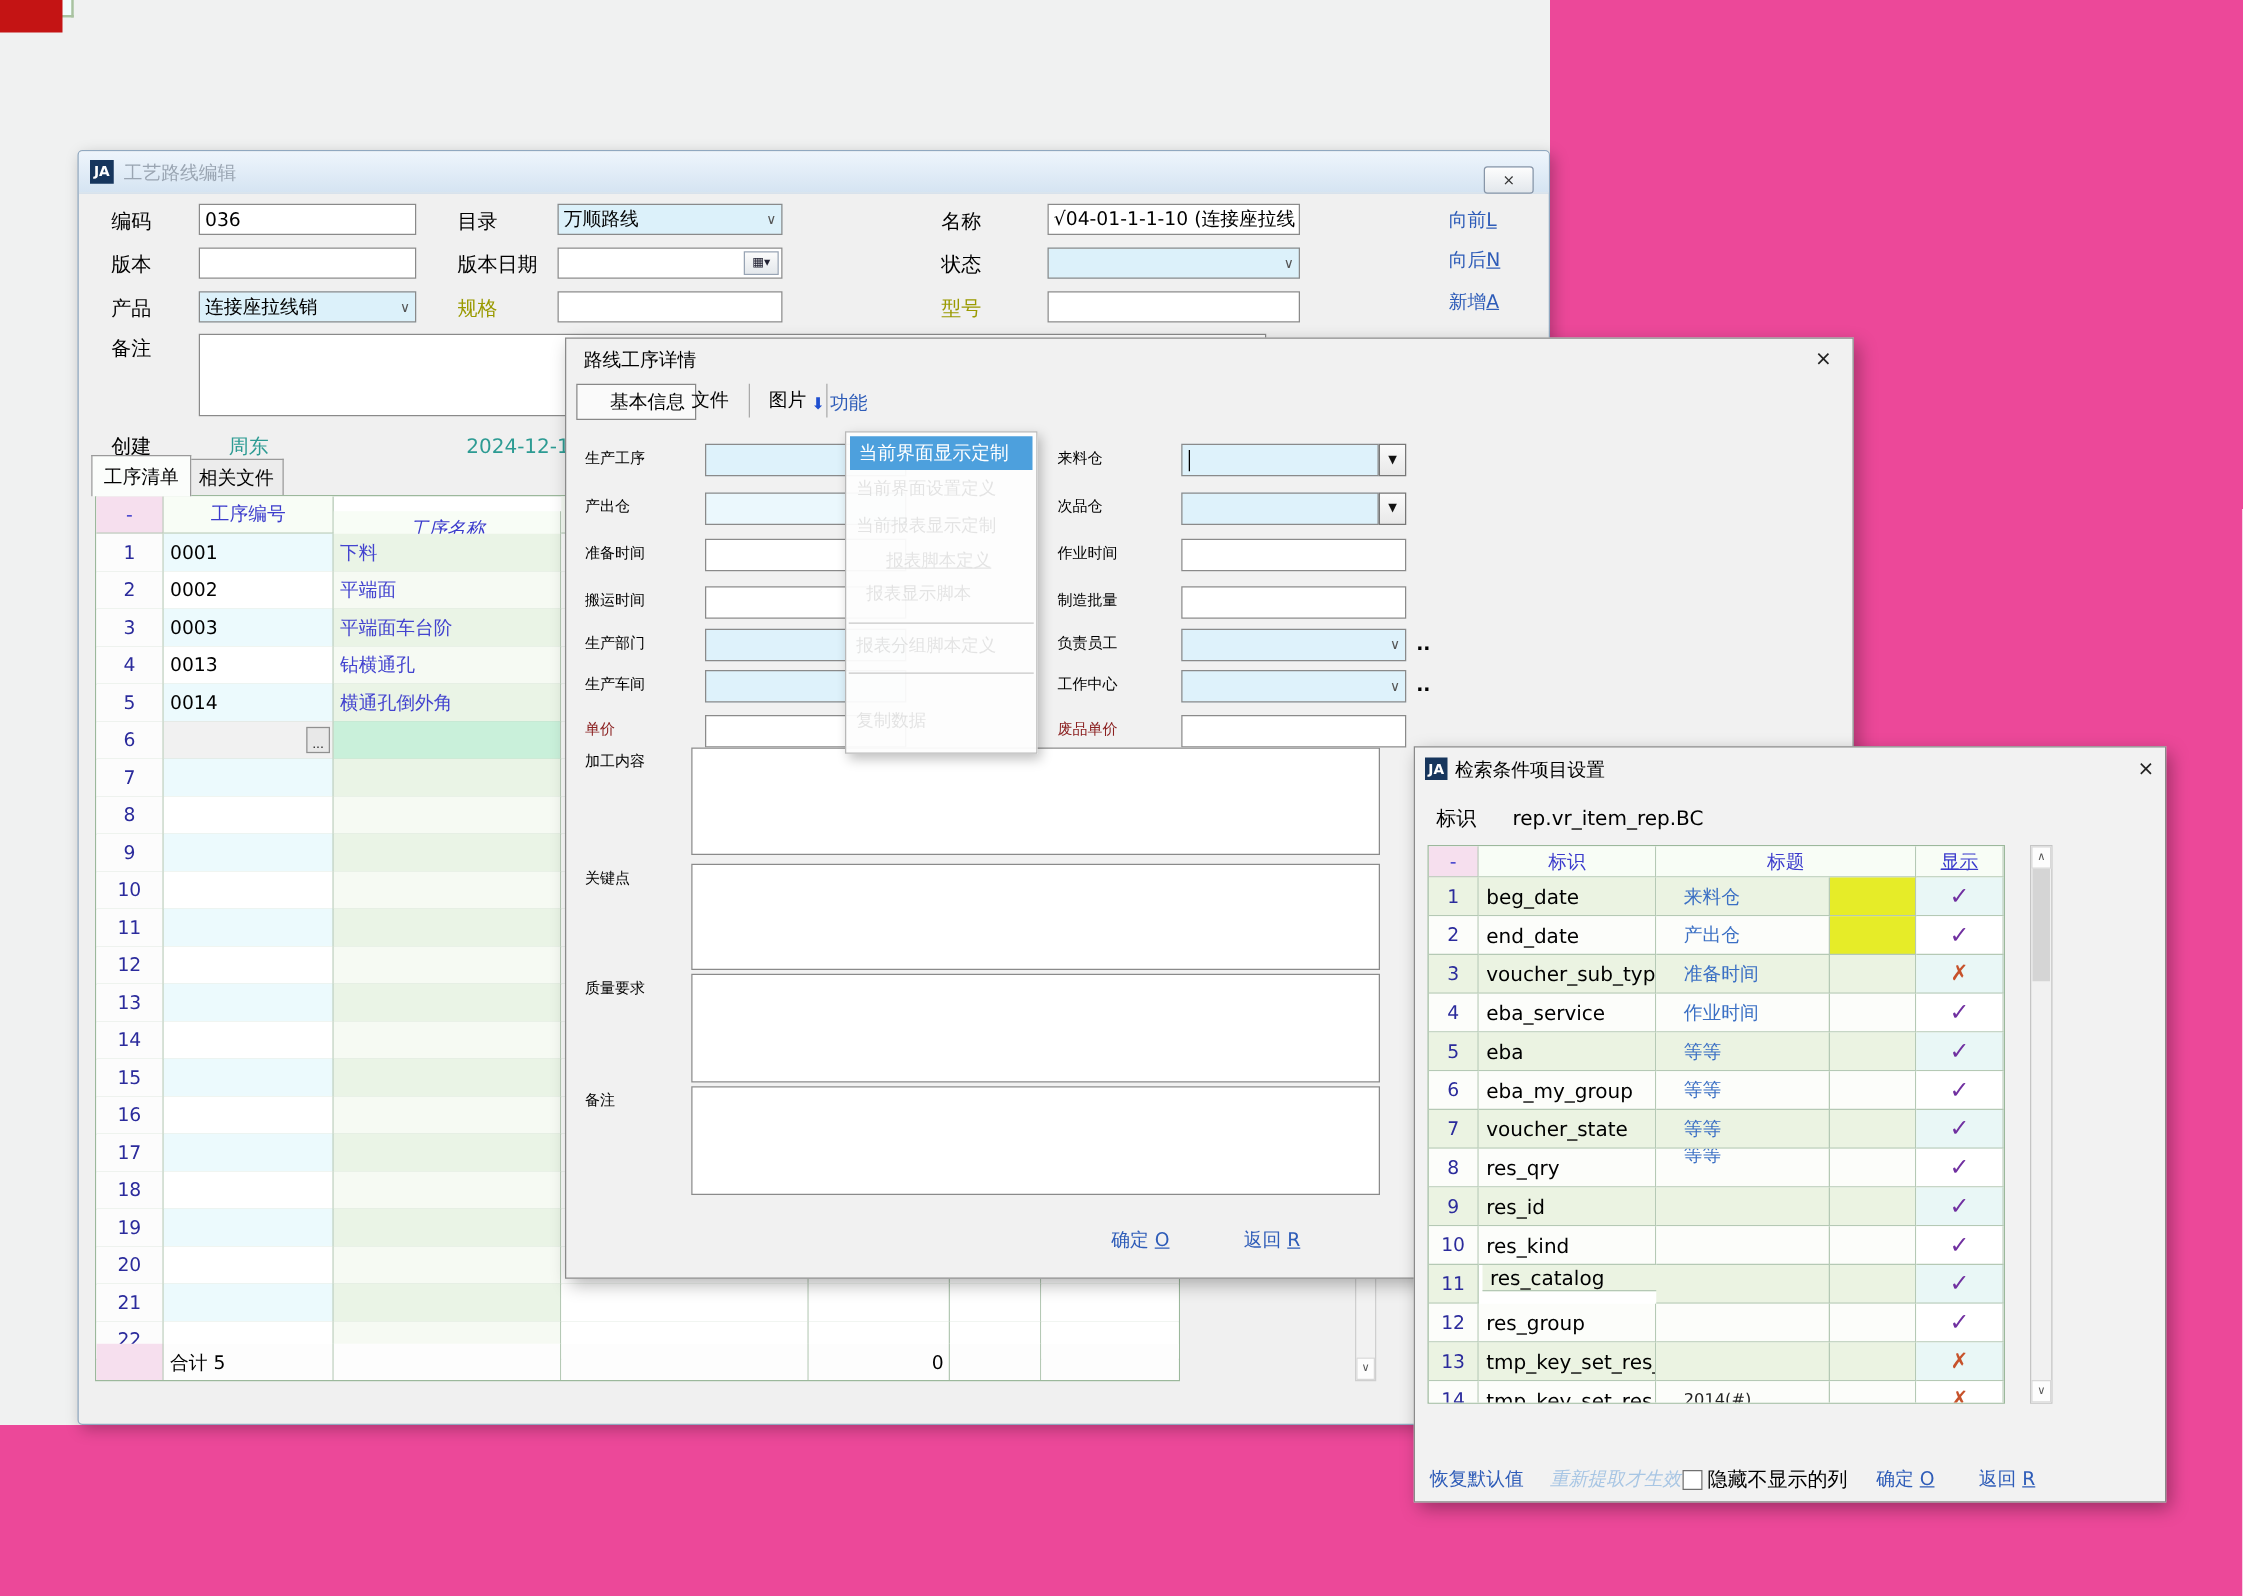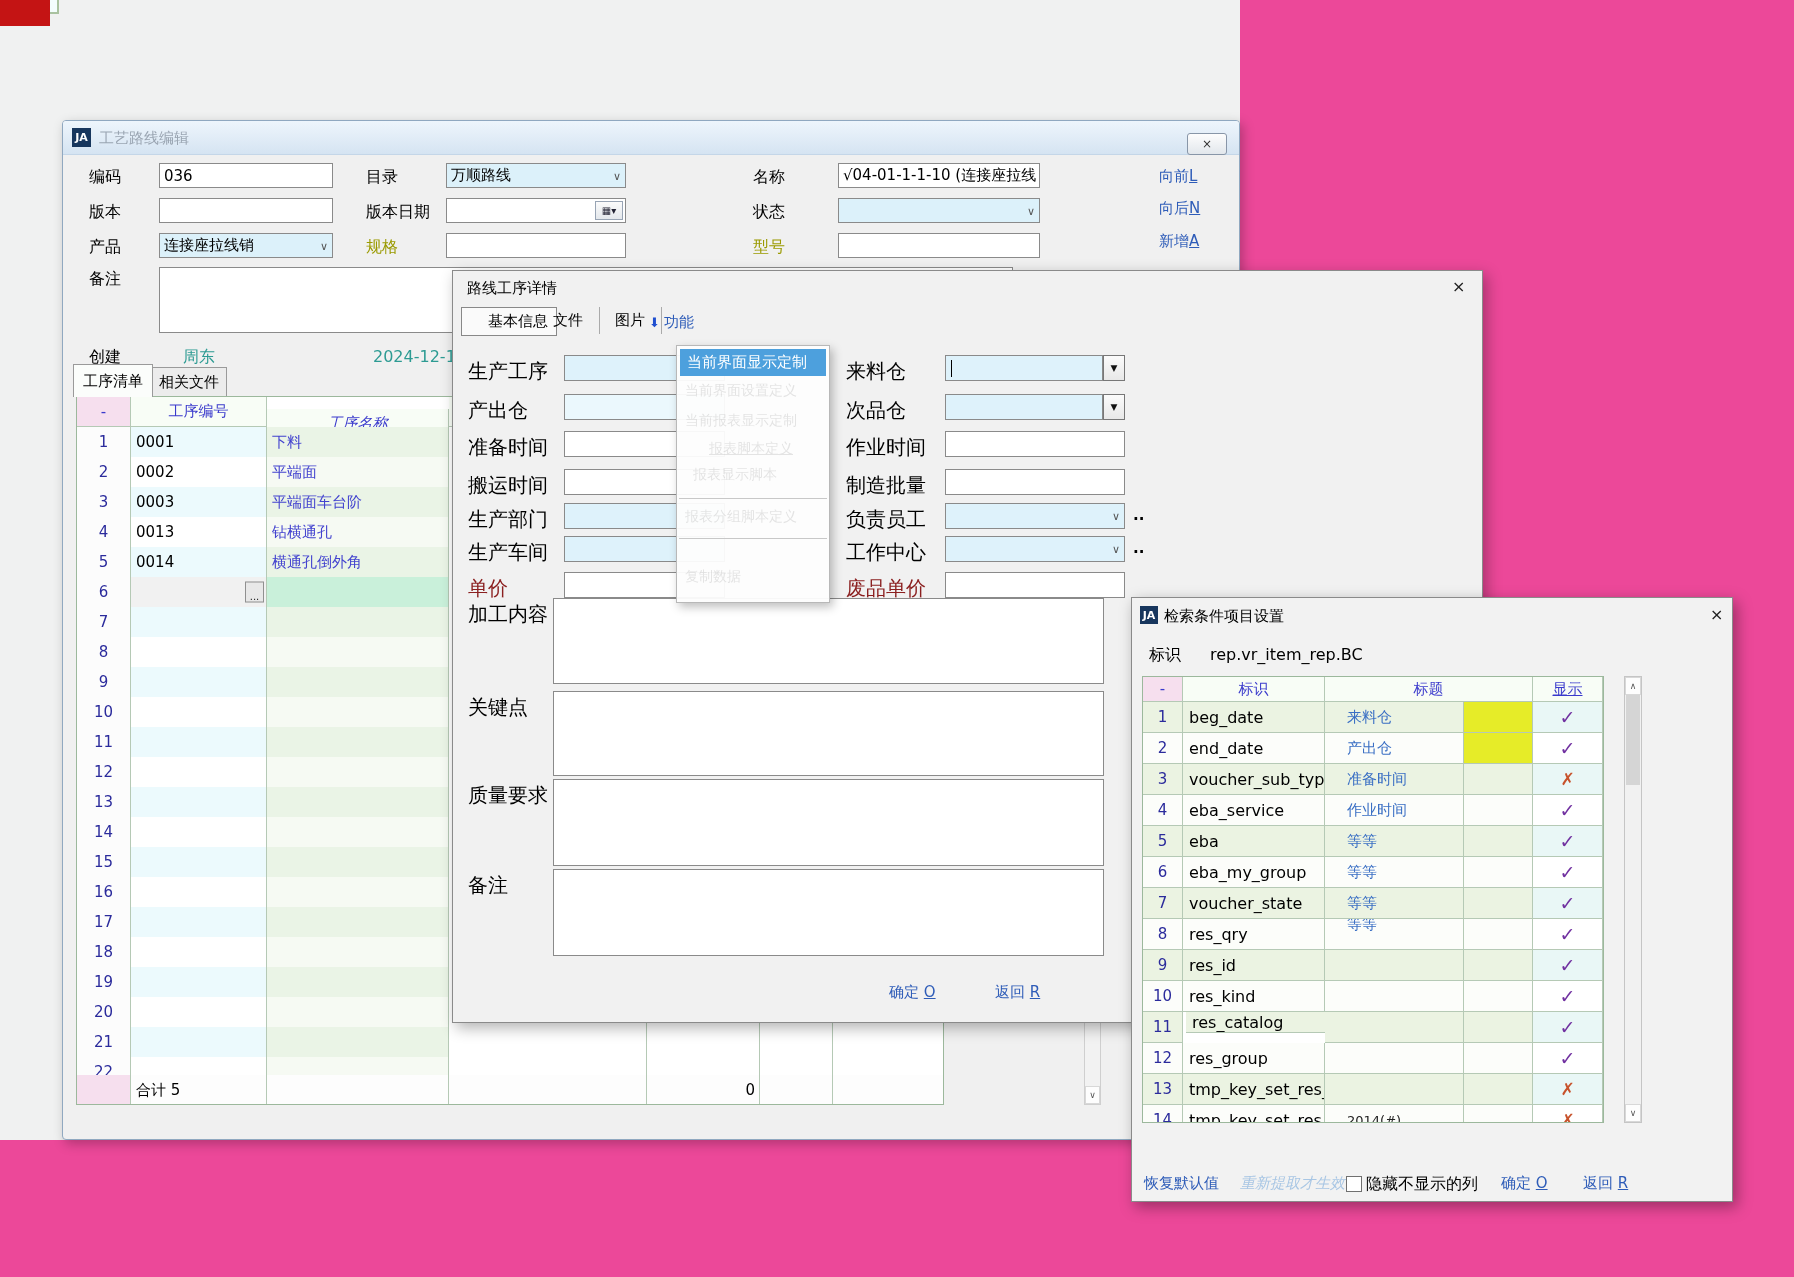--- a/index.html
+++ b/index.html
@@ -59,21 +59,21 @@
   .dd-tab{border-right:1px solid #aaa;display:flex;align-items:center;justify-content:center;font-size:15px;}
   #dd-tab1{left:8px;top:36px;width:76px;height:27px;background:#fafafa;border:1px solid #888;padding-left:18px;}
   #dd-tab2{left:84px;top:36px;width:62px;height:27px;}
   #dd-tab3{left:146px;top:36px;width:62px;height:27px;}
   #dd-func{left:196px;top:42px;font-size:15px;color:#2e5cb8;}
   #dd-func .arr{color:#1f4fd0;font-size:13px;margin-right:4px;}
   #func-menu{left:223px;top:74px;width:152px;height:256px;background:rgba(253,253,253,.95);border:1px solid #b8b8b8;box-shadow:3px 4px 9px rgba(0,0,0,.25);z-index:25;}
   .menu-sel{position:absolute;left:3px;top:3px;right:3px;height:27px;background:#4da0dd;color:#fff;font-size:15px;display:flex;align-items:center;padding-left:7px;}
   .menu-faded{position:absolute;left:8px;font-size:14px;color:#555;opacity:.15;white-space:nowrap;}
   .menu-sep{position:absolute;left:2px;right:2px;height:1px;background:#c8c8c8;}
-  .dd-label{position:absolute;font-size:20px;white-space:nowrap;}
+  .dd-label{position:absolute;font-size:12px;white-space:nowrap;}
   .dd-input{position:absolute;height:26px;border:1px solid #8a8a8a;box-sizing:border-box;background:#fff;}
   .drop-btn{position:absolute;width:22px;height:26px;background:linear-gradient(#fbfbfb,#e8e8e8);border:1px solid #777;box-sizing:border-box;display:flex;align-items:center;justify-content:center;font-size:9px;color:#111;}
   .dots{position:absolute;font-size:15px;font-weight:bold;color:#000;}
   .cursor-bar{position:absolute;left:5px;top:4px;width:1px;height:17px;background:#000;}
   .ta{position:absolute;left:100px;width:551px;background:#fff;border:1px solid #8a8a8a;box-sizing:border-box;}
   #dd-ok{left:436px;top:712px;} #dd-back{left:542px;top:712px;}
   
   #search-dialog{left:1131px;top:597px;width:600px;height:603px;background:#f2f2f2;border:1px solid #8a8a8a;box-shadow:4px 5px 14px rgba(0,0,0,.35);z-index:30;}
   #sd-logo{left:8px;top:8px;width:18px;height:18px;}
   #sd-title{left:32px;top:9px;font-size:15px;}

